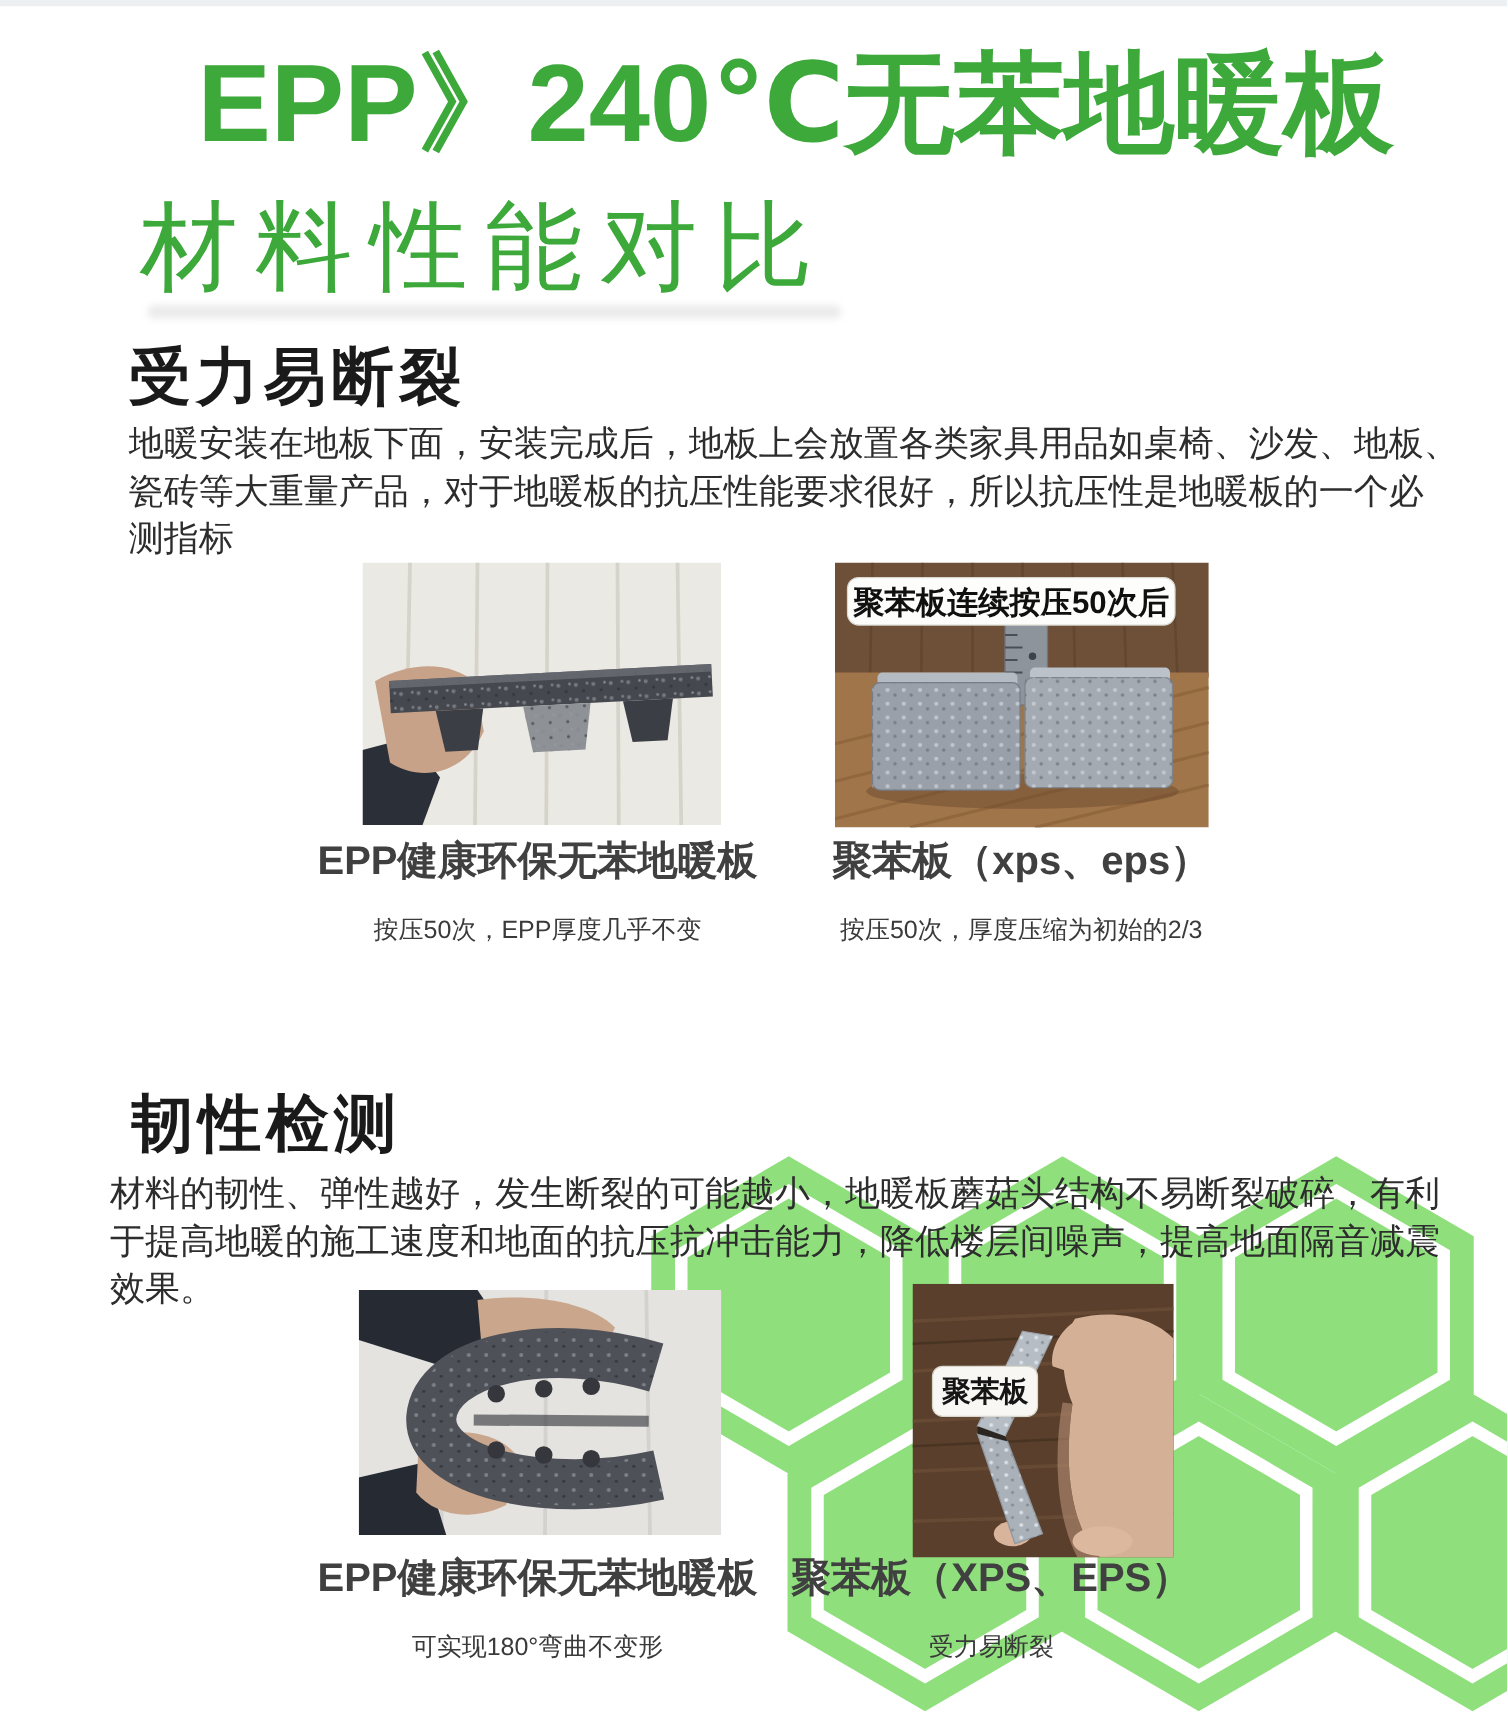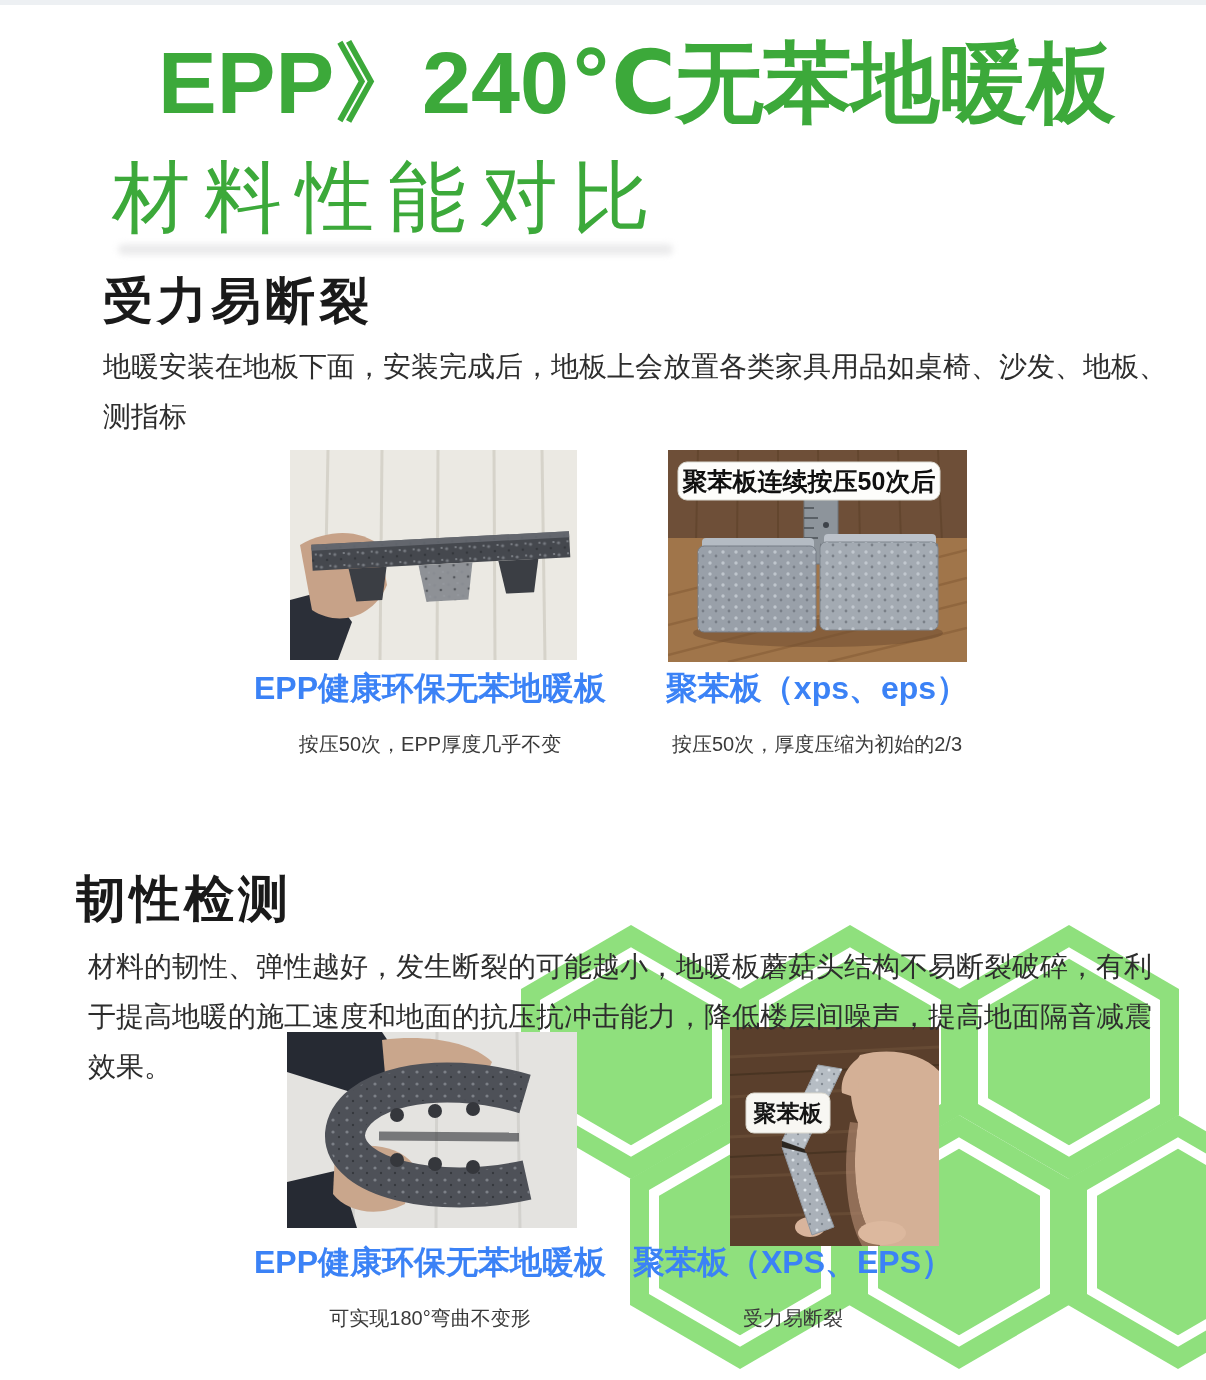--- a/index.html
+++ b/index.html
@@ -21,28 +21,28 @@
   }
   .subtitle-smudge{
     left:118px;top:244px;width:555px;height:11px;background:#ebebec;
     border-radius:6px;filter:blur(3px);z-index:2;
   }
   .section-heading{
     font-size:50px;font-weight:bold;color:#1a1a1a;letter-spacing:4px;
     white-space:nowrap;z-index:3;
   }
   .heading1{left:103px;top:268px;}
-  .heading2{left:76px;top:866px;}
+  .heading2{left:105px;top:866px;}
   .para{z-index:3;color:#2d2d2d;font-size:28px;line-height:38px;}
-  .para div{white-space:nowrap;margin-top:12px;}
+  .para div{white-space:nowrap;}
   .para1{left:103px;top:336px;}
   .para2{left:88px;top:936px;}
   .photo{z-index:2;display:block;}
   .caption{z-index:3;text-align:center;}
-  .caption .cap-line1{font-size:32px;font-weight:600;color:#3b82f6;line-height:44px;white-space:nowrap;}
+  .caption .cap-line1{font-size:32px;font-weight:600;color:#404040;line-height:44px;white-space:nowrap;}
   .caption .cap-line2{font-size:20px;font-weight:400;color:#3a3a3a;line-height:38px;margin-top:15px;white-space:nowrap;}
   .cap1{left:240px;top:666px;width:380px;}
   .cap2{left:612px;top:666px;width:410px;}
   .cap3{left:245px;top:1240px;width:370px;}
   .cap4{left:608px;top:1240px;width:370px;}
   .hex-layer{left:420px;top:905px;width:786px;height:475px;z-index:1;}
   .hex{fill:#8FE07D;}
   .hex-ring{fill:none;stroke:#ffffff;stroke-width:10;}
   svg text{font-family:"Liberation Sans","DejaVu Sans",sans-serif;}
 </style>
@@ -80,20 +80,21 @@
     </g>
     <g>
       <polygon class="hex" points="1178,1115 1288,1179 1288,1305 1178,1369 1068,1305 1068,1179"></polygon>
       <polygon class="hex-ring" points="1178,1143 1264,1193 1264,1291 1178,1341 1092,1291 1092,1193"></polygon>
     </g>
   </svg>
 
   <div class="abs section-heading heading1">受力易断裂</div>
   <div class="abs para para1">
     <div>地暖安装在地板下面，安装完成后，地板上会放置各类家具用品如桌椅、沙发、地板、</div>
+    <div>瓷砖等大重量产品，对于地暖板的抗压性能要求很好，所以抗压性是地暖板的一个必</div>
     <div>测指标</div>
   </div>
 
   <svg class="abs photo" style="left:290px;top:450px;" width="287" height="210" viewBox="0 0 287 210">
     <defs>
       <pattern id="sp1" width="14" height="12" patternUnits="userSpaceOnUse">
         <circle cx="3" cy="3" r="1.6" fill="#858990"></circle>
         <circle cx="9" cy="8" r="1.3" fill="#2e3136"></circle>
         <circle cx="12" cy="2" r="1.1" fill="#9a9ea5"></circle>
       </pattern>

